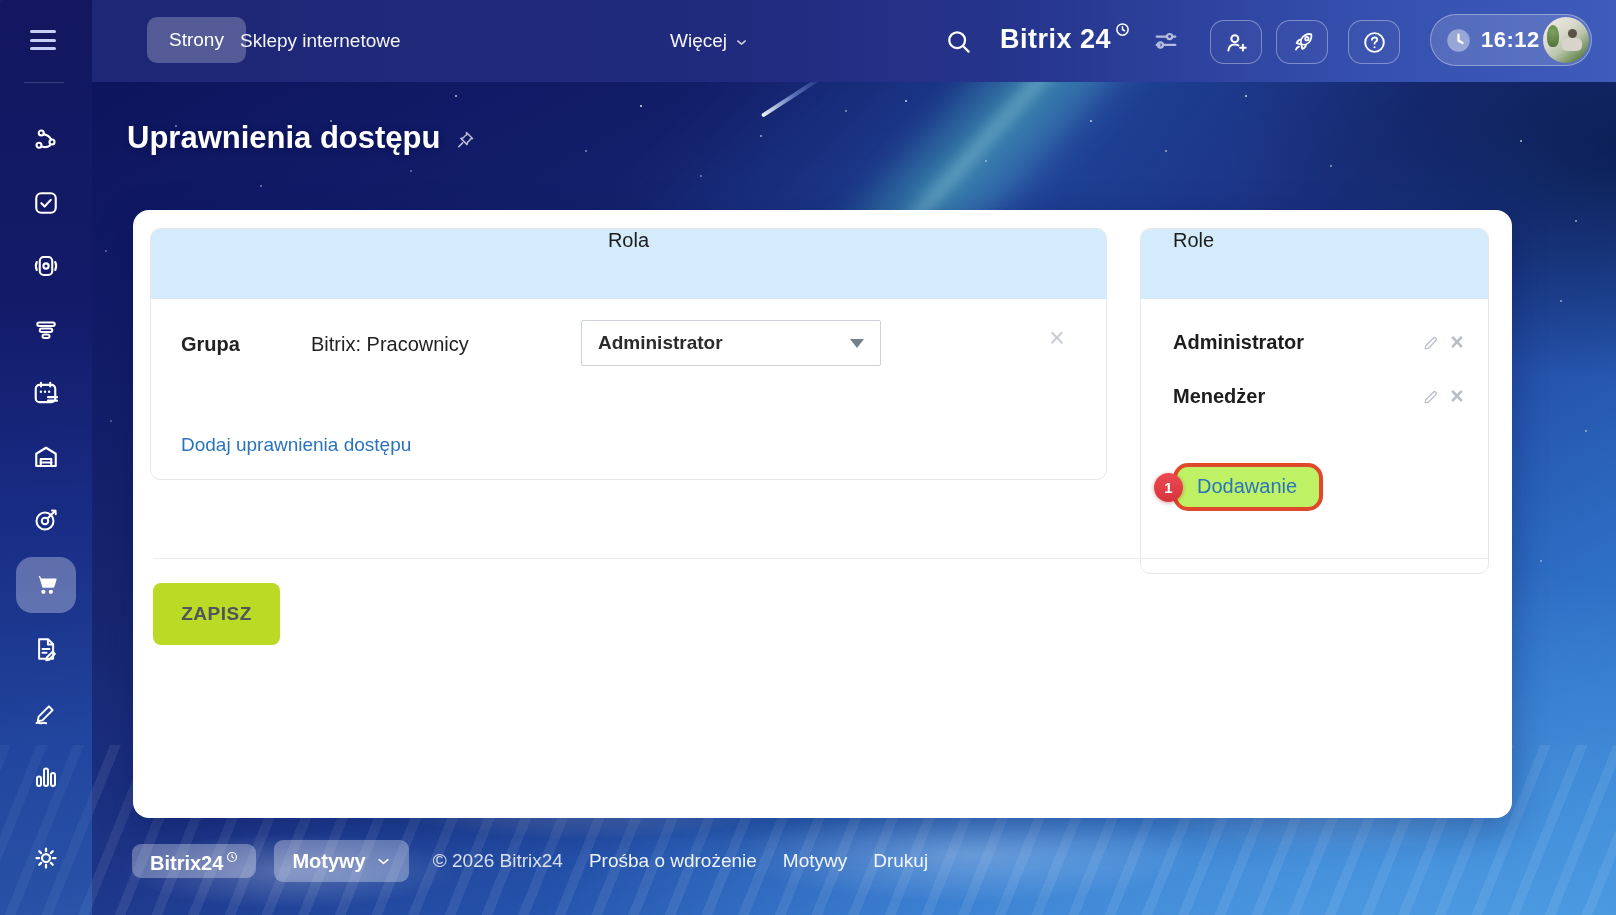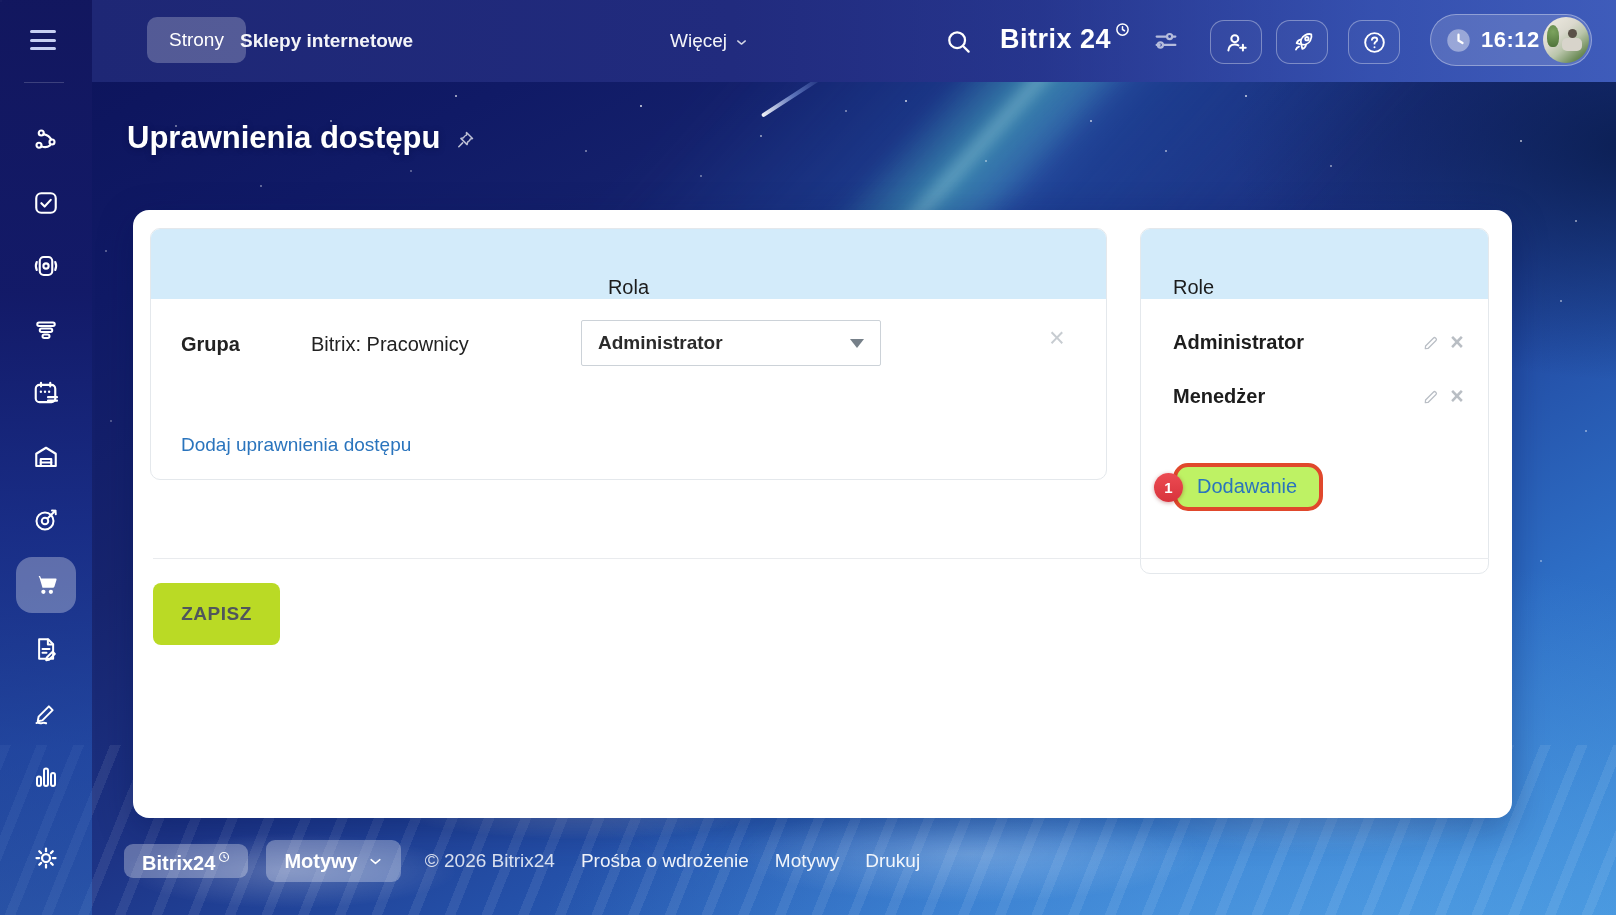--- a/index.html
+++ b/index.html
@@ -40,21 +40,21 @@
 
   
   .topbar{position:absolute;left:92px;top:0;width:1524px;height:82px;z-index:6;
       background:linear-gradient(90deg,#1e2775 0%,#212b7e 42%,#28389287 62%,rgba(58,88,185,.75) 84%,rgba(72,106,202,.7) 100%),
                  linear-gradient(90deg,#1e2775,#283a95);
       display:flex;align-items:center;}
   .nav-pill{position:absolute;left:35px;top:17px;height:46px;padding:0 22px;border-radius:10px;
       background:rgba(255,255,255,.24);color:#fff;font-size:19px;display:flex;align-items:center;cursor:pointer;margin-left:20px;}
   .nav-item{position:absolute;top:0;height:82px;display:flex;align-items:center;gap:8px;
       color:rgba(255,255,255,.95);font-size:19px;cursor:pointer;}
-  .nav-sklepy{left:148px;font-weight:bold;} .nav-asortyment{left:386px;} .nav-wiecej{left:578px;}
+  .nav-sklepy{left:148px;} .nav-asortyment{left:386px;} .nav-wiecej{left:578px;}
   .chev{width:13px;height:13px;opacity:.8;margin-top:3px;}
   .tb-icon{position:absolute;top:0;height:82px;display:flex;align-items:center;cursor:pointer;}
   .tb-search{left:853px;}
   .logo{position:absolute;left:908px;top:0;height:82px;display:flex;align-items:flex-start;padding-top:24px;
       color:#fff;font-size:27px;font-weight:700;letter-spacing:.5px;cursor:pointer;}
   .logo .sup{margin-left:4px;margin-top:-2px;}
   .tb-sliders{left:1060px;opacity:.65;}
   .tb-btn{position:absolute;top:20px;width:52px;height:44px;border:1px solid rgba(255,255,255,.35);
       border-radius:14px;display:flex;align-items:center;justify-content:center;cursor:pointer;background:rgba(255,255,255,.03);}
   .btn-invite{left:1118px;} .btn-rocket{left:1184px;} .btn-help{left:1256px;}
@@ -82,21 +82,21 @@
   
   .page-title{position:absolute;left:127px;top:120px;z-index:4;color:#fff;font-size:31px;font-weight:700;
       display:flex;align-items:center;gap:14px;text-shadow:0 1px 6px rgba(0,10,60,.45);}
   .pin{margin-top:6px;opacity:.85;cursor:pointer;}
 
   .card{position:absolute;left:133px;top:210px;width:1379px;height:608px;background:#fff;border-radius:16px;
       z-index:4;box-shadow:0 10px 34px rgba(0,18,80,.35);}
   .inner{position:absolute;border:1px solid #e4e8ec;border-radius:10px;background:#fff;overflow:hidden;}
   .inner-rola{left:17px;top:18px;width:957px;height:252px;}
   .inner-role{left:1007px;top:18px;width:349px;height:346px;}
-  .inner-head{height:70px;background:#d3ebfa;display:flex;align-items:flex-end;font-size:20px;color:#1c1c1c;}
+  .inner-head{height:70px;background:#d3ebfa;display:flex;align-items:flex-start;font-size:20px;color:#1c1c1c;}
   .inner-rola .inner-head{justify-content:center;}
   .inner-role .inner-head{padding-left:32px;}
 
   .rola-row{position:absolute;left:0;top:70px;width:100%;height:100px;}
   .lbl-grupa{position:absolute;left:30px;top:34px;font-size:20px;font-weight:700;color:#222;}
   .val-group{position:absolute;left:160px;top:34px;font-size:20px;color:#222;}
   .role-select{position:absolute;left:430px;top:21px;width:300px;height:46px;border:1px solid #ccd2d8;border-radius:2px;
       background:#fff;display:flex;align-items:center;padding:0 16px;cursor:pointer;}
   .role-select .sel-txt{font-size:19px;font-weight:700;color:#2b2b2b;flex:1;}
   .caret{width:0;height:0;border-left:7px solid transparent;border-right:7px solid transparent;border-top:9px solid #768089;}
@@ -117,21 +117,21 @@
   .card-div{position:absolute;left:20px;top:348px;width:1336px;height:1px;background:#e9ebee;}
   .save-btn{position:absolute;left:20px;top:373px;width:127px;height:62px;border:none;border-radius:8px;
       background:#bada25;color:#50565c;font-size:19px;font-weight:700;letter-spacing:.5px;cursor:pointer;
       font-family:"Liberation Sans",sans-serif;}
 
   
   .footer{position:absolute;left:92px;right:0;top:838px;height:46px;z-index:5;display:flex;align-items:center;
       color:rgba(255,255,255,.92);font-size:19px;}
   .f-pill{height:42px;border-radius:9px;background:rgba(255,255,255,.3);display:flex;align-items:center;
       padding:0 18px;cursor:pointer;color:#fff;}
-  .f-brand{margin-left:32px;font-weight:700;font-size:20px;align-items:flex-start;padding-top:8px;height:34px;}
+  .f-brand{margin-left:40px;font-weight:700;font-size:20px;align-items:flex-start;padding-top:8px;height:34px;}
   .f-brand .sup{margin-left:3px;margin-top:-1px;}
   .f-lang{margin-left:18px;font-weight:700;font-size:20px;gap:10px;}
   .f-copy{margin-left:24px;color:rgba(255,255,255,.82);}
   .f-link{margin-left:26px;cursor:pointer;color:rgba(255,255,255,.92);}
 </style>
 </head>
 <body>
 
 <div class="app">
 

